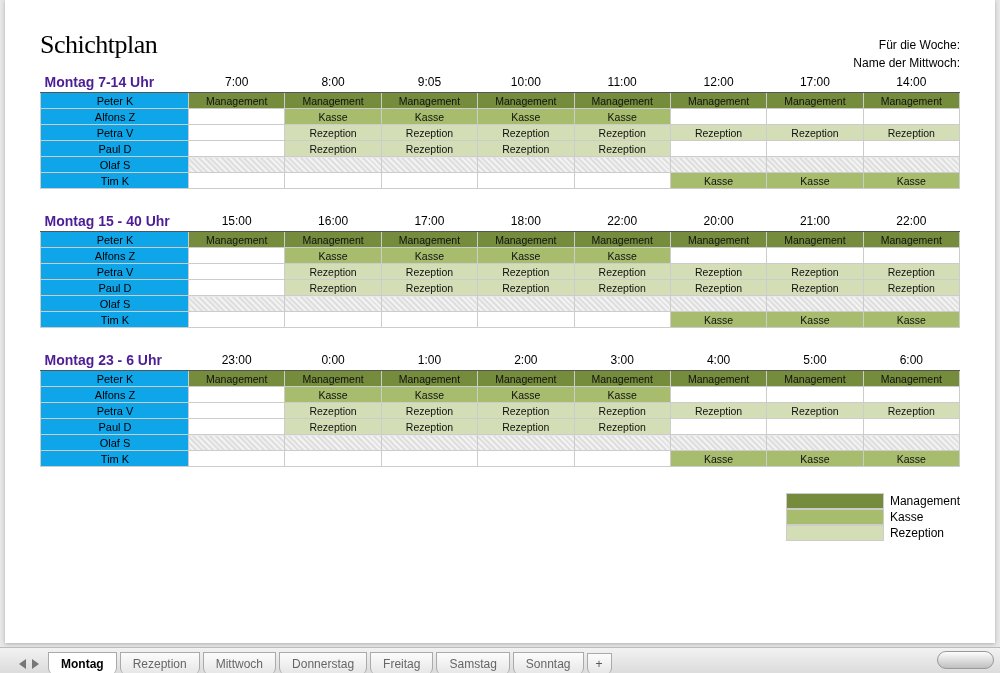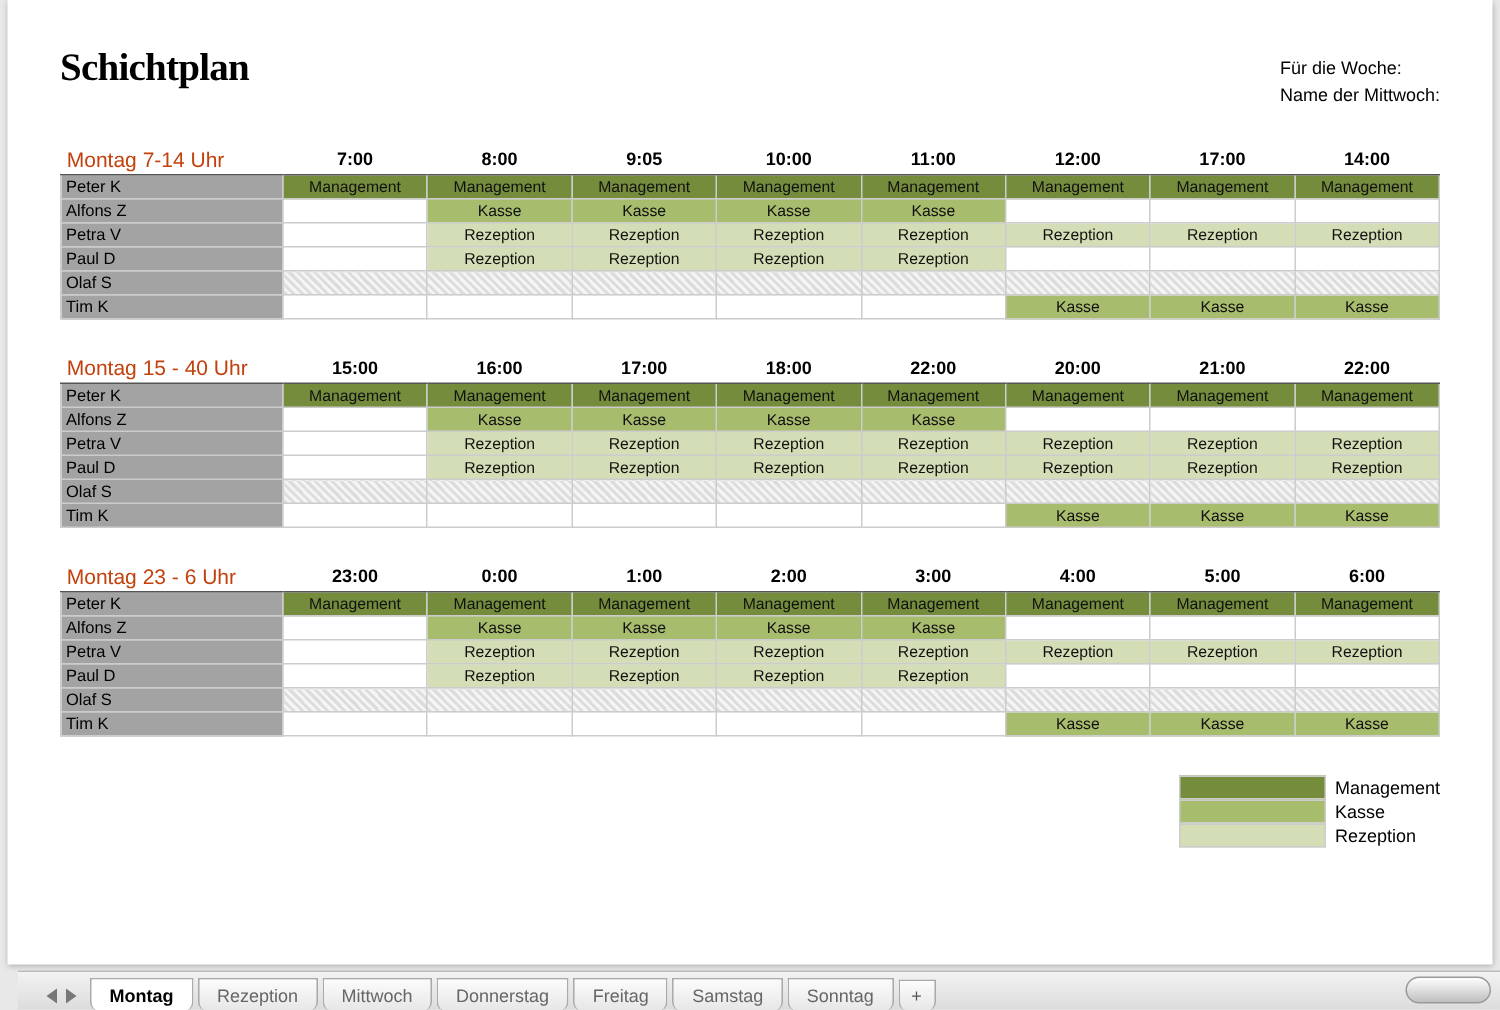--- a/index.html
+++ b/index.html
@@ -23,67 +23,67 @@
     box-sizing: border-box;
     overflow: hidden;
   }
   .header-row {
     display: flex;
     justify-content: space-between;
   }
   .title {
     font-family: Georgia, 'Times New Roman', serif;
     font-size: 26px;
-    font-weight: bold;
+    font-weight: normal;
     letter-spacing: -0.5px;
-    margin-bottom: 36px;
+    margin-bottom: 12px;
   }
   .meta {
     font-size: 12px;
-    text-align: left;
+    text-align: right;
     line-height: 1.5;
     margin-top: 6px;
   }
   .meta div { white-space: nowrap; }
   .block {
     margin-bottom: 22px;
   }
   table.sched {
     border-collapse: collapse;
     width: 100%;
     table-layout: fixed;
   }
   table.sched th {
     font-size: 12px;
-    font-weight: bold;
+    font-weight: normal;
     padding: 2px 4px;
     text-align: center;
     border-bottom: 1px solid #555;
   }
   table.sched th.block-title {
     text-align: left;
-    color: #c2410c;
+    color: #4c1d95;
     font-size: 14px;
-    font-weight: normal;
+    font-weight: bold;
     width: 140px;
     border-bottom: 1px solid #555;
   }
   table.sched td {
     font-size: 10.5px;
     height: 16px;
     border: 1px solid #ccc;
     text-align: center;
     padding: 0 2px;
     box-sizing: border-box;
   }
   table.sched td.name {
-    text-align: left;
+    text-align: center;
     font-size: 11px;
     padding-left: 3px;
-    background: #a3a3a3;
+    background: #0ea5e9;
   }
   .cell-Management { background: #748c3c; color: #111; }
   .cell-Kasse      { background: #a7bc6d; color: #111; }
   .cell-Rezeption  { background: #d4deb6; color: #111; }
   .cell-Krank      {
     background-image: repeating-linear-gradient(45deg,#dcdcdc 0 2px,#f5f5f5 2px 4px);
     color: #111;
   }
   .cell-blank { background: #fff; }
 
@@ -95,21 +95,21 @@
   .legend-sw {
     width: 96px; height: 14px;
     border: 1px solid #ccc;
     margin-right: 6px;
   }
   .legend-label { font-size: 12px; }
 
   
   .tabstrip {
     position: absolute;
-    left: 12px; right: 0; bottom: 0;
+    left: 0; right: 0; bottom: 0;
     height: 26px;
     background: linear-gradient(#f2f2f2,#dcdcdc);
     border-top: 1px solid #bbb;
     display: flex;
     align-items: flex-end;
     padding-left: 16px;
     box-sizing: border-box;
     font-size: 12px;
   }
   .tab {

